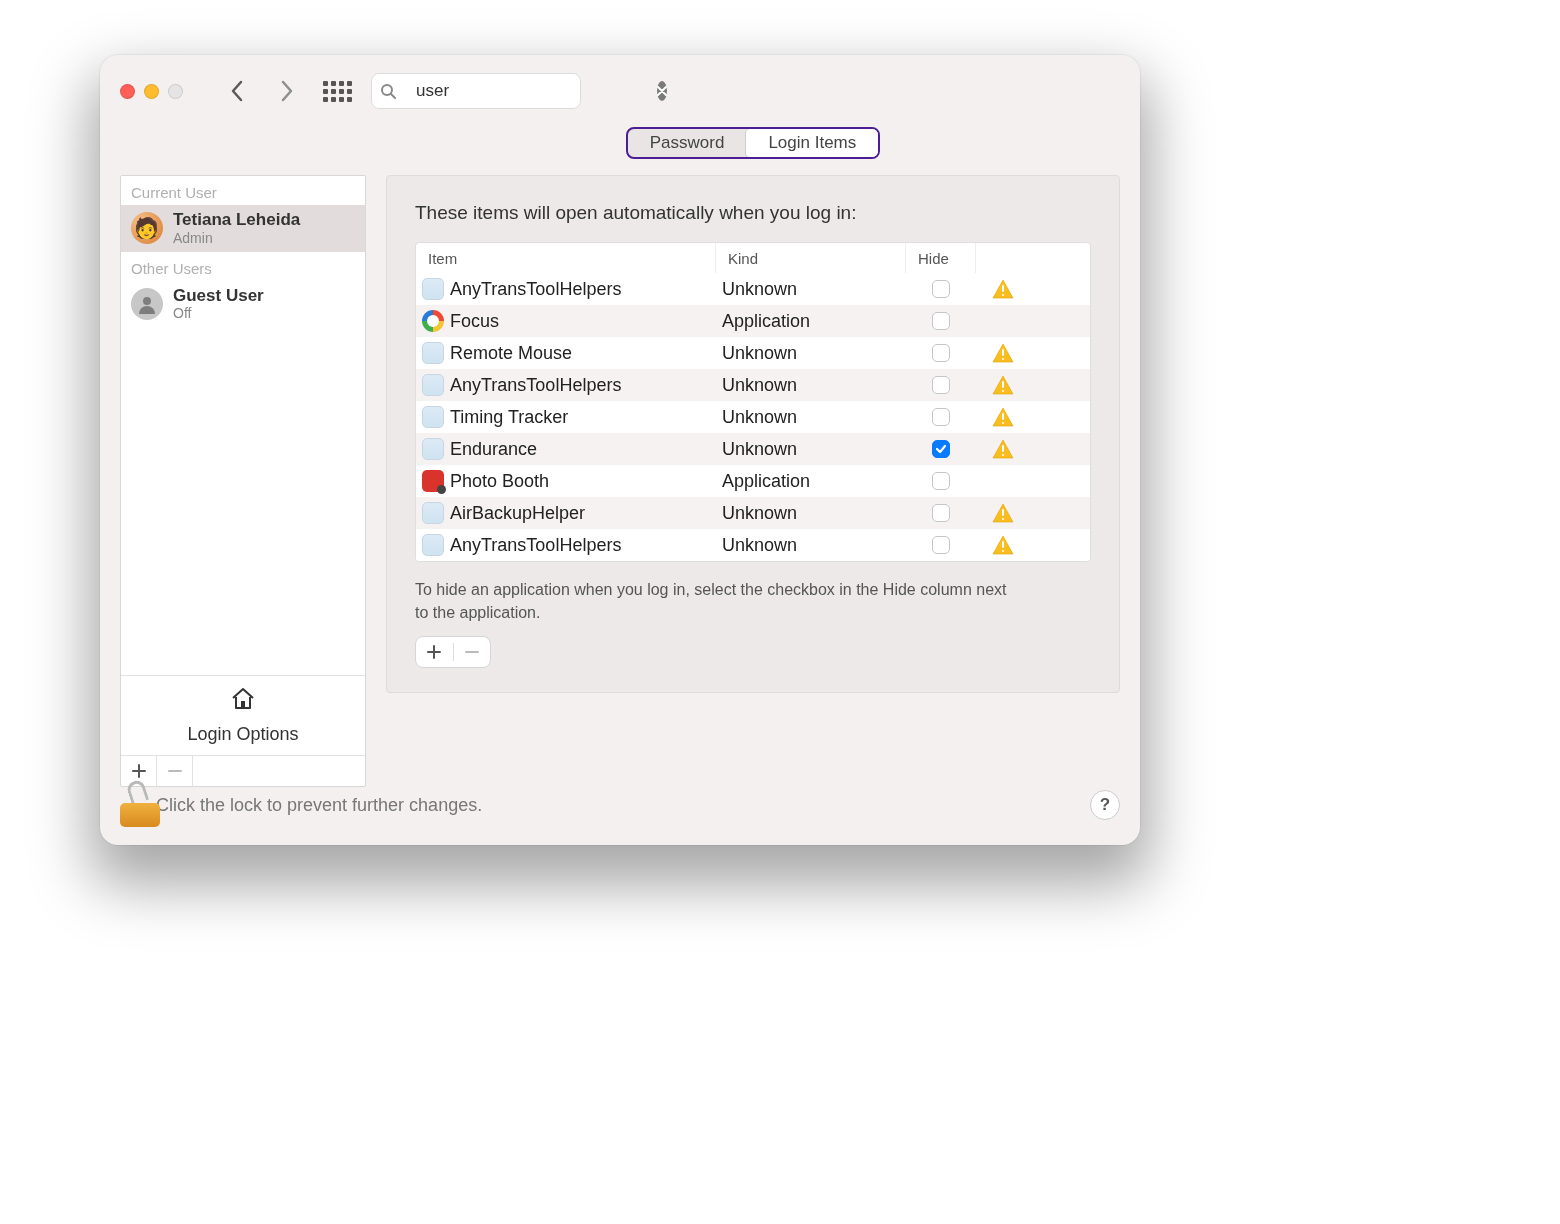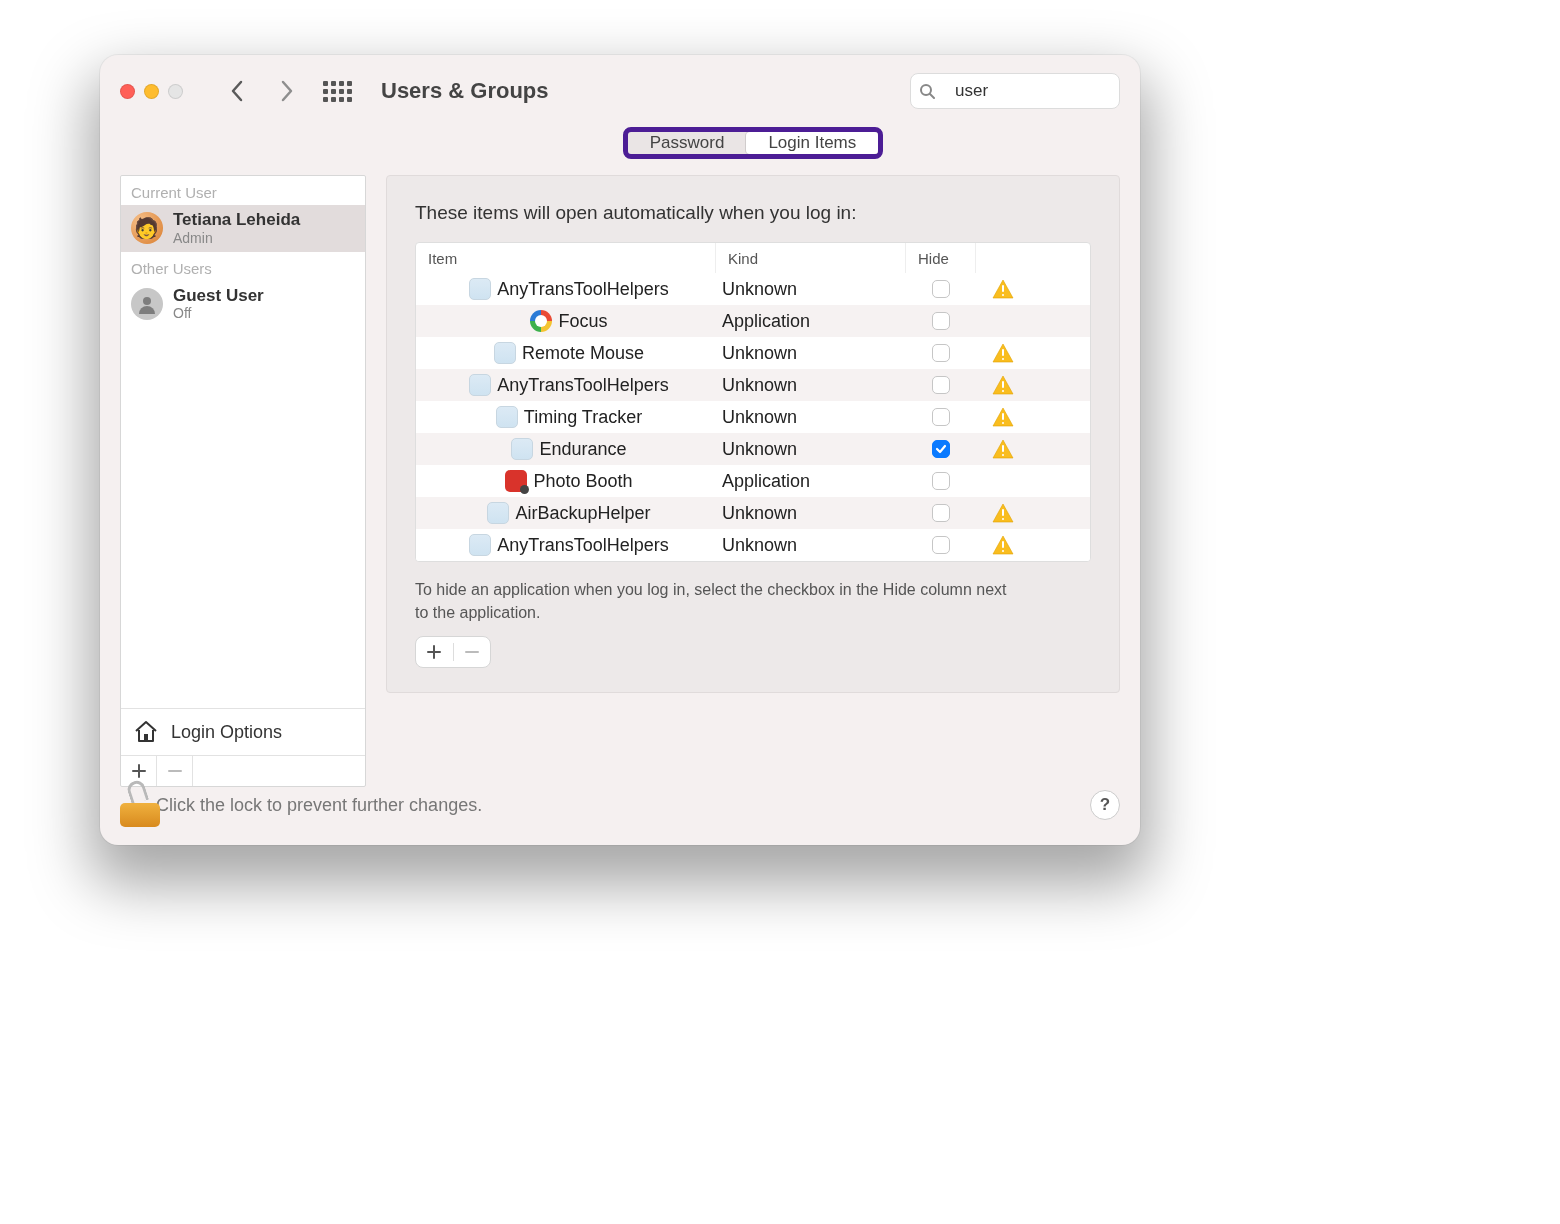--- a/index.html
+++ b/index.html
@@ -28,41 +28,41 @@
   .body { display:flex; padding:0 20px 0 20px; gap:20px; height:660px; }
   .sidebar { width:246px; background:#fff; border:1px solid #d7d7d7; border-radius:2px; display:flex; flex-direction:column; margin-top:48px; }
   .sidebar-section-label { font-size:15px; color:#b0b0b0; padding:8px 10px 4px; }
   .user-row { display:flex; align-items:center; gap:10px; padding:6px 10px; }
   .user-row.selected { background:#e2dcdc; }
   .user-row .avatar { width:32px; height:32px; border-radius:50%; display:flex; align-items:center; justify-content:center; font-size:20px; }
   .user-row .avatar.grey { background:#c7c7c7; color:#7d7d7d; }
   .uname { font-size:17px; color:#333; line-height:1.1;font-weight:bold; }
   .urole { font-size:14px; color:#888; }
   .sidebar-spacer { flex:1; }
-  .login-options { display:flex; align-items:center; gap:12px; padding:10px 12px; border-top:1px solid #e2e2e2; font-size:18px; color:#333; }
+  .login-options { display:flex; align-items:center; gap:12px; padding:10px 12px; border-top:1px solid #e2e2e2; font-size:18px; color:#333;flex-direction:column; }
   .sidebar-pm { display:flex; border-top:1px solid #e2e2e2; }
   .pm-btn { width:36px; height:30px; display:flex; align-items:center; justify-content:center; font-size:20px; color:#555; border-right:1px solid #e2e2e2; }
   .pm-btn.dis { color:#c0c0c0; }
 
   
   .main { flex:1; display:flex; flex-direction:column; align-items:stretch; }
-  .tabs { align-self:center; display:flex; background:#eae5e5; border:5px solid #4c1d95; border-radius:8px; overflow:hidden; height:32px; margin-top:0; }
+  .tabs { align-self:center; display:flex; background:#eae5e5; border:2px solid #4c1d95; border-radius:8px; overflow:hidden; height:32px; margin-top:0; }
   .tab { padding:0 22px; display:flex; align-items:center; font-size:17px; color:#444; }
   .tab.active { background:#fff; border-radius:4px; box-shadow:0 0 0 1px #d0cccc; }
   .panel { margin-top:16px; background:#ede9e9; border:1px solid #e0dbdb; border-radius:4px; padding:26px 28px 24px; }
   .panel-intro { font-size:19px; color:#333; margin-bottom:18px; }
   .table { background:#fff; border:1px solid #dedede; border-radius:4px; overflow:hidden; }
   .thead,.trow { display:grid; grid-template-columns: 300px 190px 70px 54px; align-items:center; }
   .thead { height:30px; font-size:15px; color:#555; }
   .thead .th { padding-left:12px; border-right:1px solid #eee; height:100%; display:flex; align-items:center; }
   .thead .th:last-child{border-right:none;}
   .trow { height:32px; font-size:18px; color:#222; }
   .trow:nth-child(even){ background:#f6f2f2; }
   .trow:nth-child(odd){ background:#fff; }
-  .cell-item { display:flex; align-items:center; gap:6px; padding-left:6px;justify-content:center; }
+  .cell-item { display:flex; align-items:center; gap:6px; padding-left:6px; }
   .cell-kind { padding-left:6px; }
   .appicon { width:22px; height:22px; border-radius:5px; display:flex; align-items:center; justify-content:center; font-size:14px; }
   .appicon.placeholder { background:linear-gradient(#dceaf5,#cfe3f1); border:1px solid #c7d6e1; }
   .appicon.focus { background:conic-gradient(#e94b35 0 90deg,#f4c431 90deg 180deg,#3db04d 180deg 270deg,#2b7bd6 270deg 360deg); border-radius:50%; position:relative;}
   .appicon.focus::after{content:"";position:absolute;inset:5px;background:#fff;border-radius:50%;}
   .appicon.pb { background:#d9332b; color:#fff; font-weight:bold; font-size:12px; position:relative;}
   .appicon.pb::after{content:"";position:absolute;right:-2px;bottom:-2px;width:9px;height:9px;background:#444;border-radius:50%;}
   .hide-cell { display:flex; justify-content:center; }
   .chk { width:18px; height:18px; border:1.5px solid #c6c6c6; border-radius:5px; background:#fff; display:flex; align-items:center; justify-content:center; }
   .chk.checked { background:#0a7aff; border-color:#0a7aff; color:#fff; }
@@ -112,21 +112,20 @@
         <span></span>
           <span></span>
           <span></span>
           <span></span>
         <span></span>
           <span></span>
           <span></span>
           <span></span>
       </div>
     </div>
-    <div class="title">Users &amp; Groups</div>
     <div class="searchbox">
       <span class="search-icon">
         <svg width="16" height="16" viewBox="0 0 16 16">
             <circle cx="7" cy="7" r="5" stroke="#888" stroke-width="2" fill="none"></circle>
             <line x1="11" y1="11" x2="15" y2="15" stroke="#888" stroke-width="2" stroke-linecap="round"></line>
           </svg>
       </span>
       <input value="user" style="">
       <span class="clear-icon">
         <svg width="10" height="10" viewBox="0 0 10 10">

